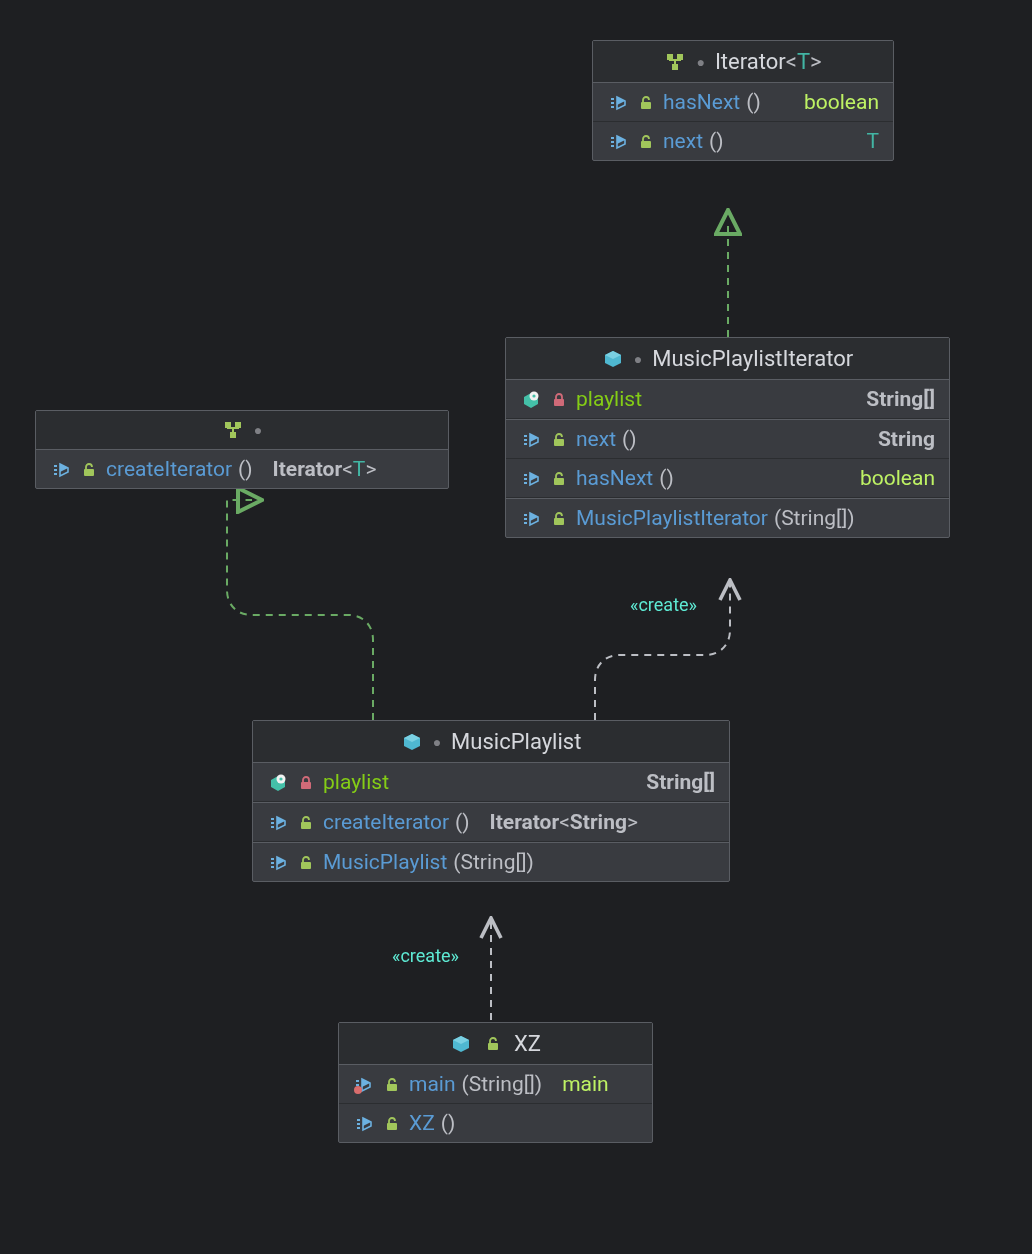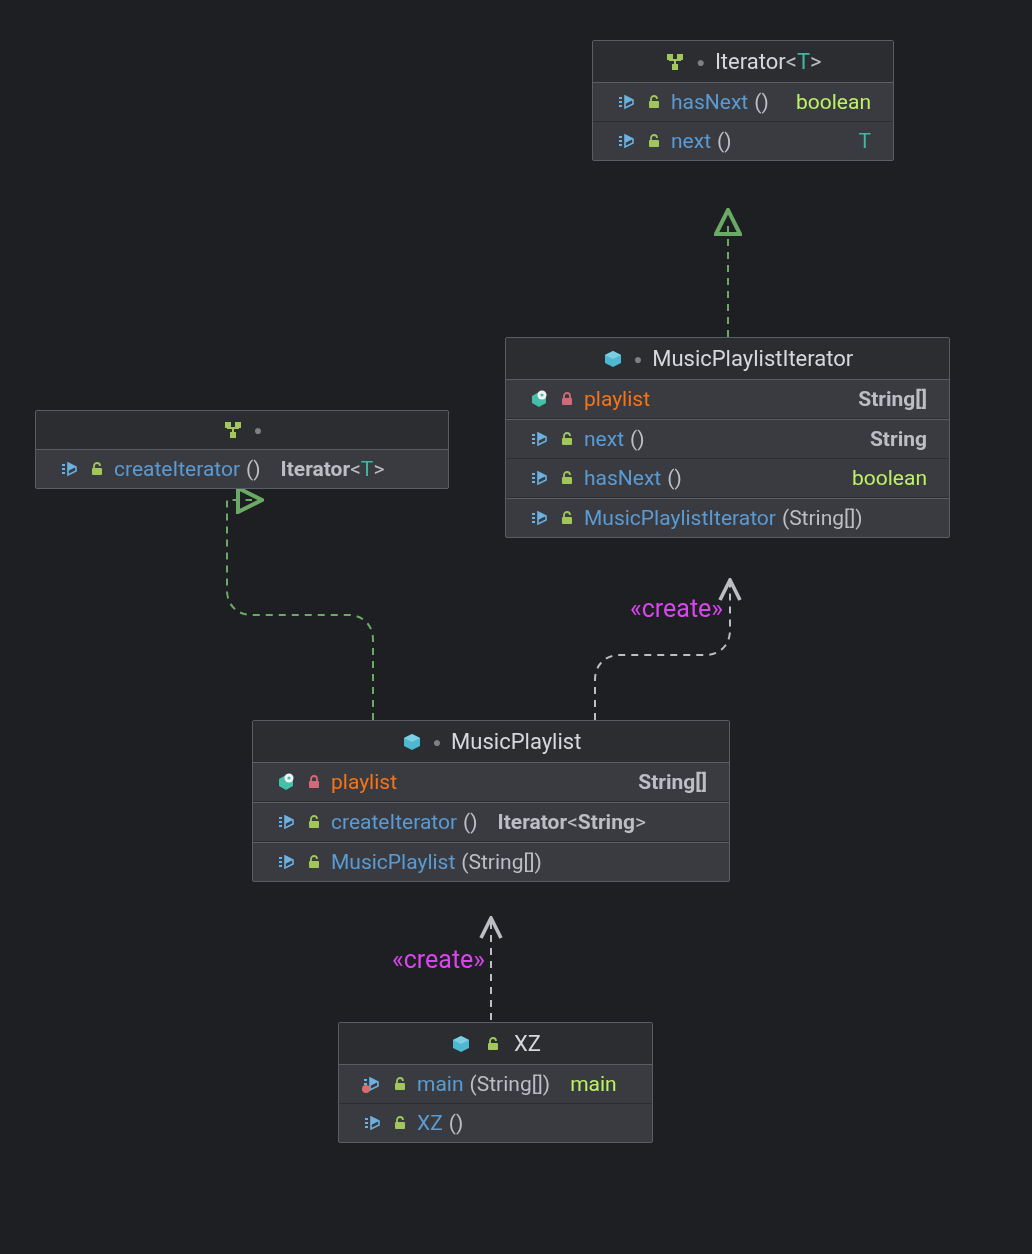--- a/index.html
+++ b/index.html
@@ -23,40 +23,40 @@
     padding:8px 14px;
     display:flex;align-items:center;gap:10px;
     justify-content:center;
     font-size:22px;
     border-bottom:1px solid #5a5d63;
   }
   .uml-title .dot{color:#7f8085;font-size:14px;}
   .uml-title .tname{color:#d6d8dd;}
   .uml-title .generic{color:#42b5a4;}
   .row{
-    display:flex;align-items:center;gap:6px;
-    padding:7px 22px;
+    display:flex;align-items:flex-end;gap:6px;
+    padding:7px 14px;
     font-size:21px;
     border-bottom:1px solid #2b2d30;
   }
   .row:last-child{border-bottom:none;}
   .section-sep{border-top:1px solid #5a5d63;}
   .icon{display:inline-flex;align-items:center;justify-content:center;width:22px;height:22px;}
   svg{display:block;}
   .m-name{color:#5a9bd4;}
-  .f-name{color:#f97316;}
+  .f-name{color:#84cc16;}
   .paren{color:#bcbec4;}
   .ret-type{color:#bcbec4;font-weight:bold;}
   .ret-orange{color:#bef264;}
   .ret-teal{color:#42b5a4;}
   .spacer{flex:1;}
   .rlabel{
     position:absolute;
-    color:#d946ef;
-    font-size:25px;
+    color:#5eead4;
+    font-size:18px;
   }
 </style>
 </head>
 <body>
 
 <svg width="1032" height="1254" style="position:absolute;left:0;top:0;">
   <defs>
     <marker id="tri-green" markerWidth="14" markerHeight="14" refX="8" refY="7" orient="auto">
       <path d="M1,1 L13,7 L1,13 Z" fill="none" stroke="#6aaa64" stroke-width="2"></path>
     </marker>

